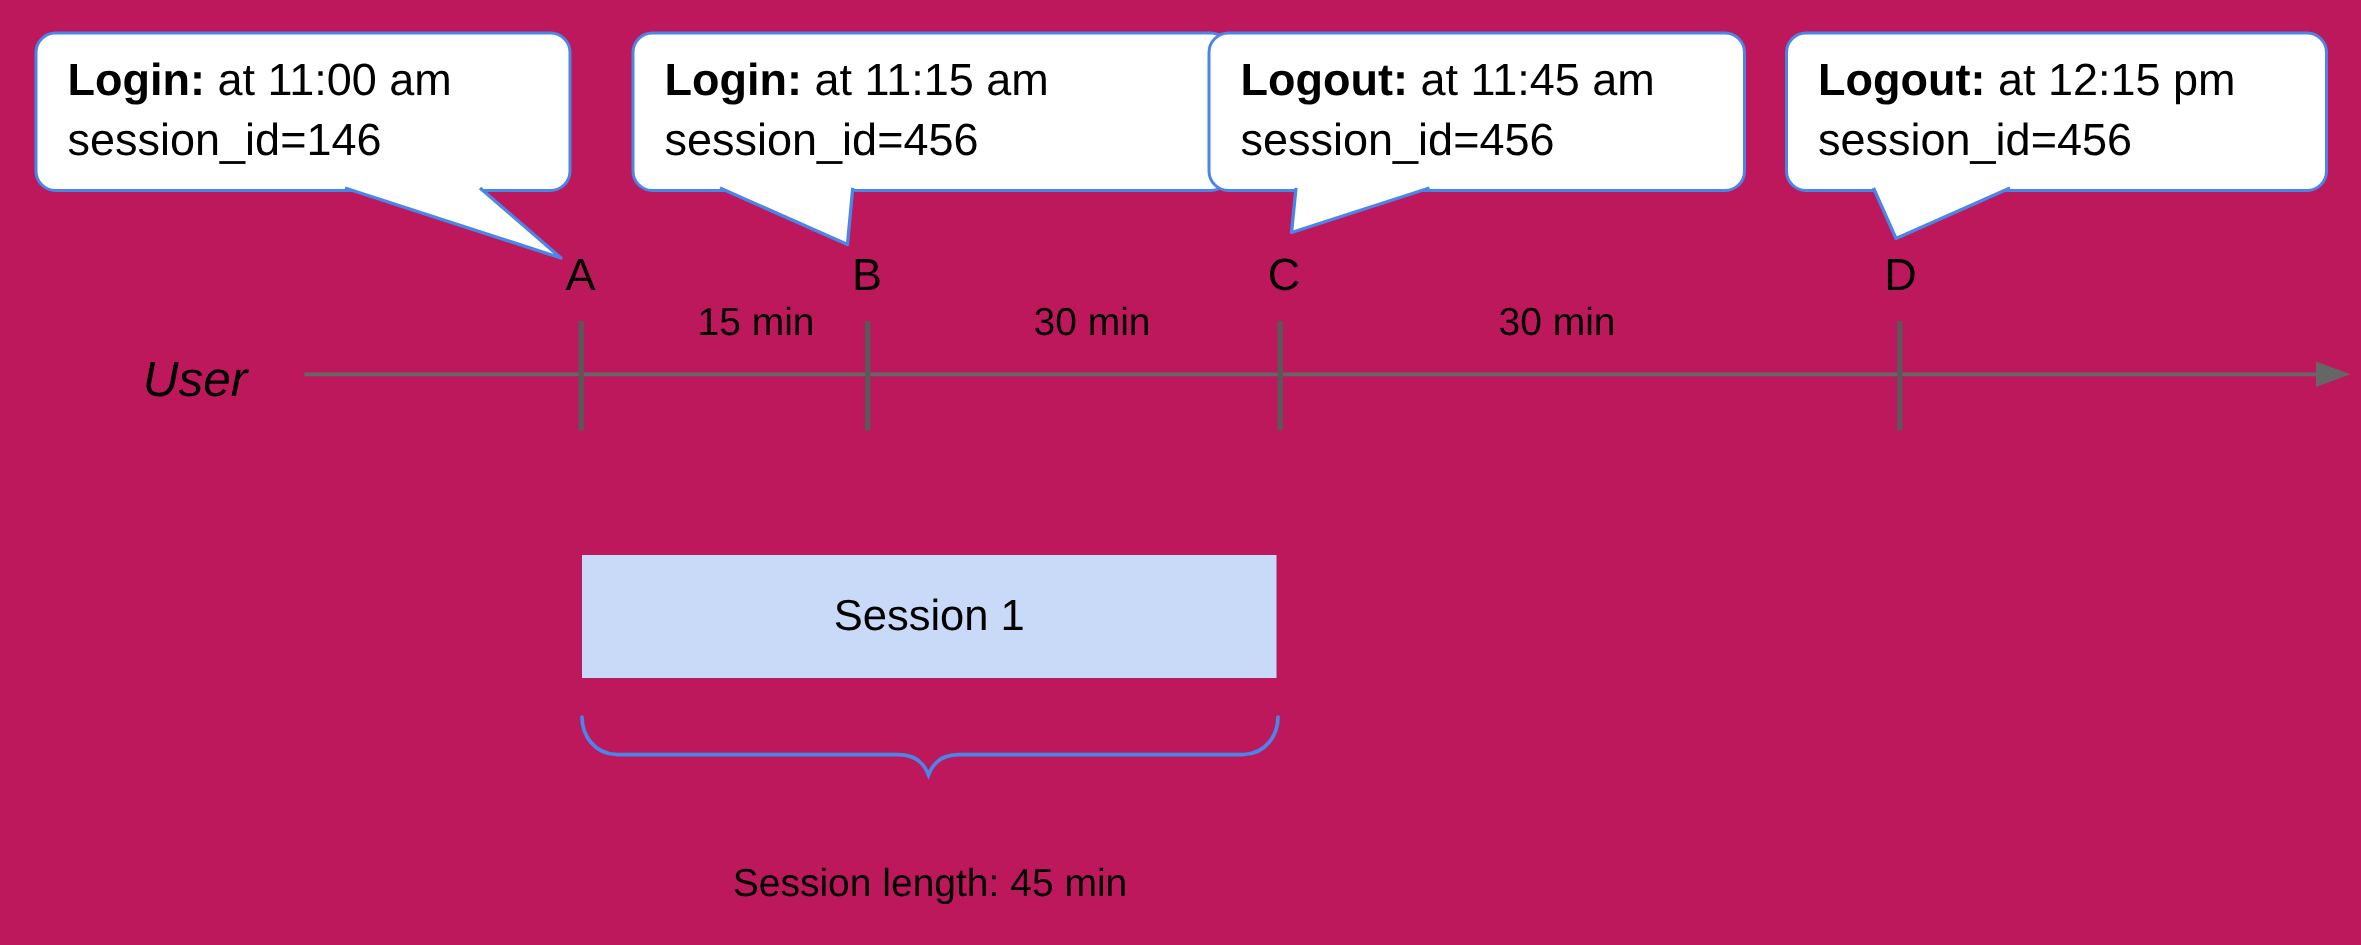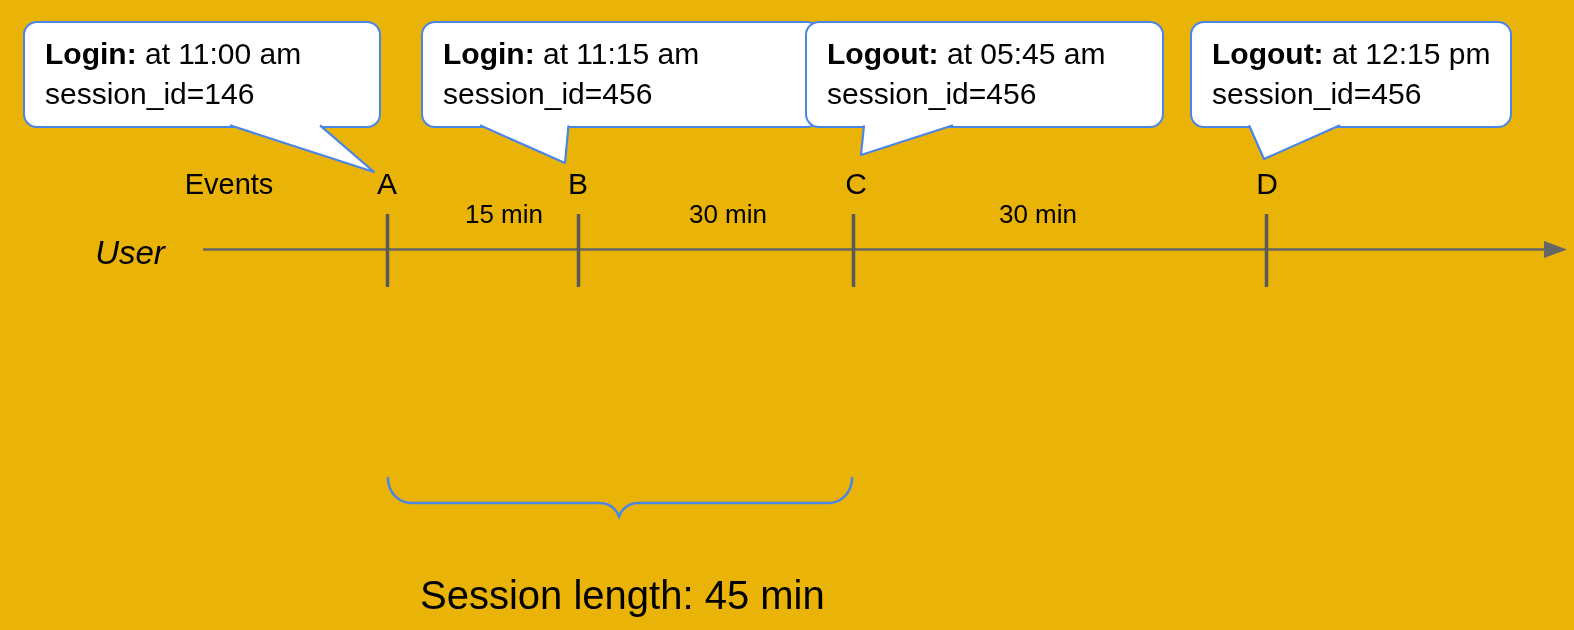--- a/index.html
+++ b/index.html
@@ -1,20 +1,20 @@
 <!DOCTYPE html>
 <html><head>
 <meta charset="utf-8">
 <style>
   html, body { margin: 0; padding: 0; background: #ffffff; }
   .canvas {
     position: relative;
     width: 1574px;
     height: 630px;
-    background: #eab308;
+    background: #be185d;
     font-family: "Liberation Sans", "DejaVu Sans", sans-serif;
     color: #000000;
     overflow: hidden;
   }
   .callout {
     position: absolute;
     top: 21px;
     height: 107px;
     box-sizing: border-box;
     background: #ffffff;
@@ -40,59 +40,61 @@
   .interval { top: 199px; width: 160px; font-size: 26px; }
   .session-box {
     position: absolute;
     left: 388px; top: 370px;
     width: 463px; height: 82px;
     background: #c9daf8;
     display: flex; align-items: center; justify-content: center;
     font-size: 29px;
     z-index: 1;
   }
-  .session-length { left: 420px; top: 573px; width: 400px; font-size: 40px; }
+  .session-length { left: 420px; top: 573px; width: 400px; font-size: 26px; }
 </style>
 </head>
 <body>
 
 <div class="canvas">
 
   <div class="callout" style="left:23px; width:358px;">
     <div><span class="bold">Login:</span><span> at 11:00 am</span></div>
     <div>session_id=146</div>
   </div>
 
   <div class="callout" style="left:421px; width:400px;">
     <div><span class="bold">Login:</span><span> at 11:15 am</span></div>
     <div>session_id=456</div>
   </div>
 
   <div class="callout" style="left:805px; width:359px;">
-    <div><span class="bold">Logout:</span><span> at 05:45 am</span></div>
+    <div><span class="bold">Logout:</span><span> at 11:45 am</span></div>
     <div>session_id=456</div>
   </div>
 
-  <div class="callout" style="left:1190px; width:322px;">
+  <div class="callout" style="left:1190px; width:362px;">
     <div><span class="bold">Logout:</span><span> at 12:15 pm</span></div>
     <div>session_id=456</div>
   </div>
 
-  <div class="label events-label">Events</div>
   <div class="label user-label">User</div>
 
   <div class="label marker" style="left:347px;">A</div>
   <div class="label marker" style="left:538px;">B</div>
   <div class="label marker" style="left:816px;">C</div>
   <div class="label marker" style="left:1227px;">D</div>
 
   <div class="label interval" style="left:424px;">15 min</div>
   <div class="label interval" style="left:648px;">30 min</div>
   <div class="label interval" style="left:958px;">30 min</div>
 
+  <div class="session-box">
+    <span>Session 1</span>
+  </div>
 
   <div class="label session-length">Session length: 45 min</div>
 
   <svg class="graphics" width="1574" height="630" viewBox="0 0 1574 630">
 
     <line x1="203" y1="249.5" x2="1547" y2="249.5" stroke-width="2.5" stroke="#666666"></line>
     <polygon points="1544,241 1567,249.5 1544,258" fill="#666666"></polygon>
 
     <line x1="387.5" y1="214" x2="387.5" y2="287" stroke-width="3.5" stroke="#595959"></line>
     <line x1="578.5" y1="214" x2="578.5" y2="287" stroke-width="3.5" stroke="#595959"></line>

